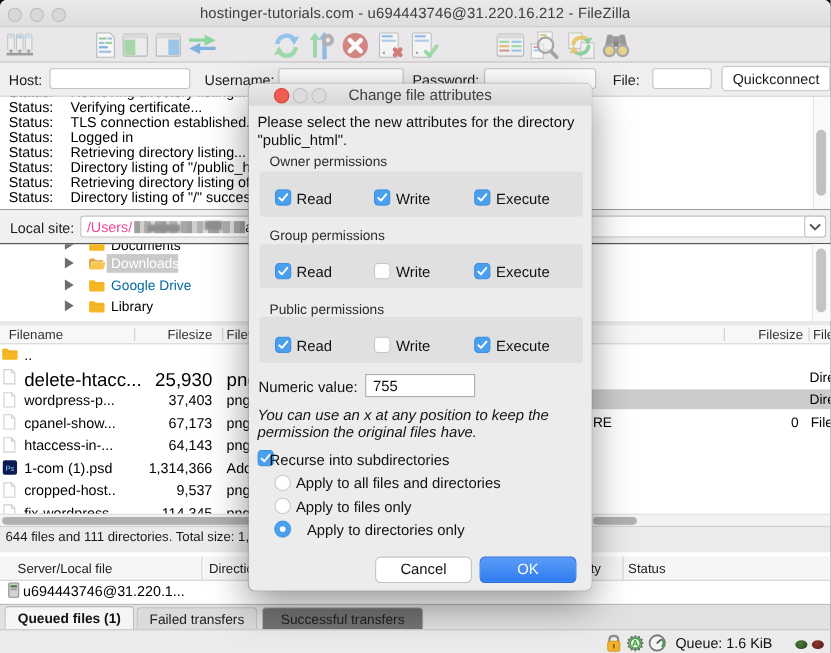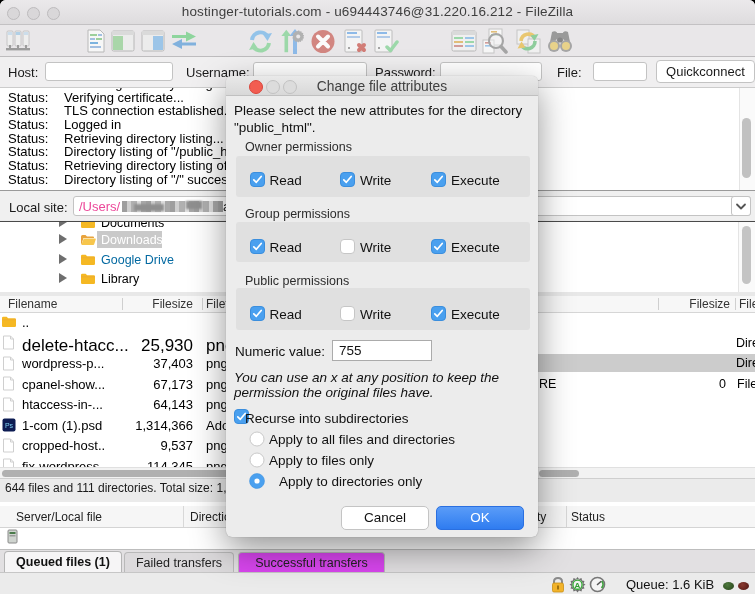--- a/index.html
+++ b/index.html
@@ -365,26 +365,27 @@
       <div class="abs" style="left:566px;top:0px;width:1px;height:21px;background:#d8d8d8;"></div>
       <div class="abs" style="left:571px;top:4px;">Status</div>
     </div>
     <div class="abs" style="left:7px;top:27px;width:11px;height:15px;">
       <svg width="11" height="15" viewBox="0 0 11 15">
           <rect x="1" y="1" width="9" height="13" rx="1" fill="#cfd4cf" stroke="#8a8a8a"></rect>
           <rect x="2.5" y="3" width="6" height="2" fill="#4a7a4a"></rect>
           <rect x="2.5" y="6" width="6" height="1.5" fill="#999"></rect>
         </svg>
     </div>
+    <div class="abs" style="left:21px;top:28px;font-size:13px;color:#000;">u694443746@31.220.1...</div>
   </div>
 
   <div class="abs" style="left:0;top:549px;width:755px;height:23px;background:#e2e0e2;border-top:1px solid #bdbdbd;">
     <div class="abs" style="left:4px;top:1px;width:116px;height:21px;background:#f6f5f6;border:1px solid #b5b5b5;border-bottom:none;border-radius:4px 4px 0 0;font-size:12.5px;font-weight:bold;color:#111;text-align:center;line-height:21px;">Queued files (1)</div>
     <div class="abs" style="left:124px;top:2px;width:108px;height:20px;background:#dcdadc;border:1px solid #b9b9b9;border-bottom:none;border-radius:4px 4px 0 0;font-size:12.5px;color:#222;text-align:center;line-height:20px;">Failed transfers</div>
-    <div class="abs" style="left:238px;top:2px;width:145px;height:20px;background:#d946ef;border:1px solid #b9b9b9;border-bottom:none;border-radius:4px 4px 0 0;font-size:12.5px;color:#222;text-align:center;line-height:20px;">Successful transfers</div>
+    <div class="abs" style="left:238px;top:2px;width:145px;height:20px;background:#737373;border:1px solid #b9b9b9;border-bottom:none;border-radius:4px 4px 0 0;font-size:12.5px;color:#222;text-align:center;line-height:20px;">Successful transfers</div>
   </div>
 
   <div class="abs" style="left:0;top:572px;width:755px;height:22px;background:#ebebeb;border-top:1px solid #c6c6c6;">
     <div id="sbicons">
         <div class="abs" style="left:550px;top:3px;"><svg width="16" height="17" viewBox="0 0 16 17">
             <path d="M4 8 L4 5.5 Q4 2 8 2 Q12 2 12 5.5 L12 8" fill="none" stroke="#8a8a8a" stroke-width="2"></path>
             <rect x="2.5" y="7" width="11" height="9" rx="1.5" fill="#f2b32a" stroke="#c98f14" stroke-width="0.8"></rect>
             <rect x="7.2" y="9.5" width="1.6" height="4" fill="#8a6207"></rect>
           </svg></div>
         <div class="abs" style="left:569px;top:3px;"><svg width="17" height="17" viewBox="0 0 17 17">
@@ -392,21 +393,21 @@
             <circle cx="8.5" cy="8.7" r="5.4" fill="#f2f2f2"></circle>
             <circle cx="8.5" cy="8.7" r="4.6" fill="none" stroke="#35a835" stroke-width="1.4"></circle>
             <text x="8.5" y="11.6" font-size="8" font-weight="bold" fill="#2f9e2f" text-anchor="middle" font-family="Liberation Sans">A</text>
           </svg></div>
         <div class="abs" style="left:589px;top:3px;"><svg width="17" height="17" viewBox="0 0 17 17">
             <circle cx="8.5" cy="8.5" r="7" fill="#f4f4f4" stroke="#777" stroke-width="1.6"></circle>
             <path d="M8.5 8.5 L12 5.5" stroke="#555" stroke-width="1.6" stroke-linecap="round"></path>
             <path d="M12.5 12 A 5 5 0 0 0 12.8 5.2" fill="none" stroke="#3fa03f" stroke-width="1.8"></path>
           </svg></div>
       </div>
-    <div class="abs" style="left:614px;top:4px;font-size:13px;color:#111;margin-left:12px;">Queue: 1.6 KiB</div>
+    <div class="abs" style="left:614px;top:4px;font-size:13px;color:#111;">Queue: 1.6 KiB</div>
     <div class="abs" style="left:723px;top:9px;width:11px;height:8px;border-radius:50%;background:radial-gradient(circle at 40% 35%,#4d7a3d,#274018);"></div>
     <div class="abs" style="left:738px;top:9px;width:11px;height:8px;border-radius:50%;background:radial-gradient(circle at 40% 35%,#8a3a30,#4c1511);"></div>
   </div>
 
   <div id="dlg" class="abs" style="left:226px;top:76px;width:312px;height:461px;background:#ececec;
        border-radius:6px;box-shadow:0 12px 35px rgba(0,0,0,.42),0 0 1px rgba(0,0,0,.35);font-size:13px;color:#111;">
     <div class="abs" style="left:0;top:0;width:312px;height:19px;background:linear-gradient(#e9e9e9,#d8d8d8);border-bottom:1px solid #c0c0c0;border-radius:6px 6px 0 0;">
       <div class="abs" style="left:23px;top:3.5px;width:12px;height:12px;border-radius:50%;background:#f25d51;border:0.5px solid #d9463c;"></div>
       <div class="abs" style="left:40px;top:3.5px;width:12px;height:12px;border-radius:50%;background:#dcdcdc;border:0.5px solid #c2c2c2;"></div>
       <div class="abs" style="left:57px;top:3.5px;width:12px;height:12px;border-radius:50%;background:#dcdcdc;border:0.5px solid #c2c2c2;"></div>

